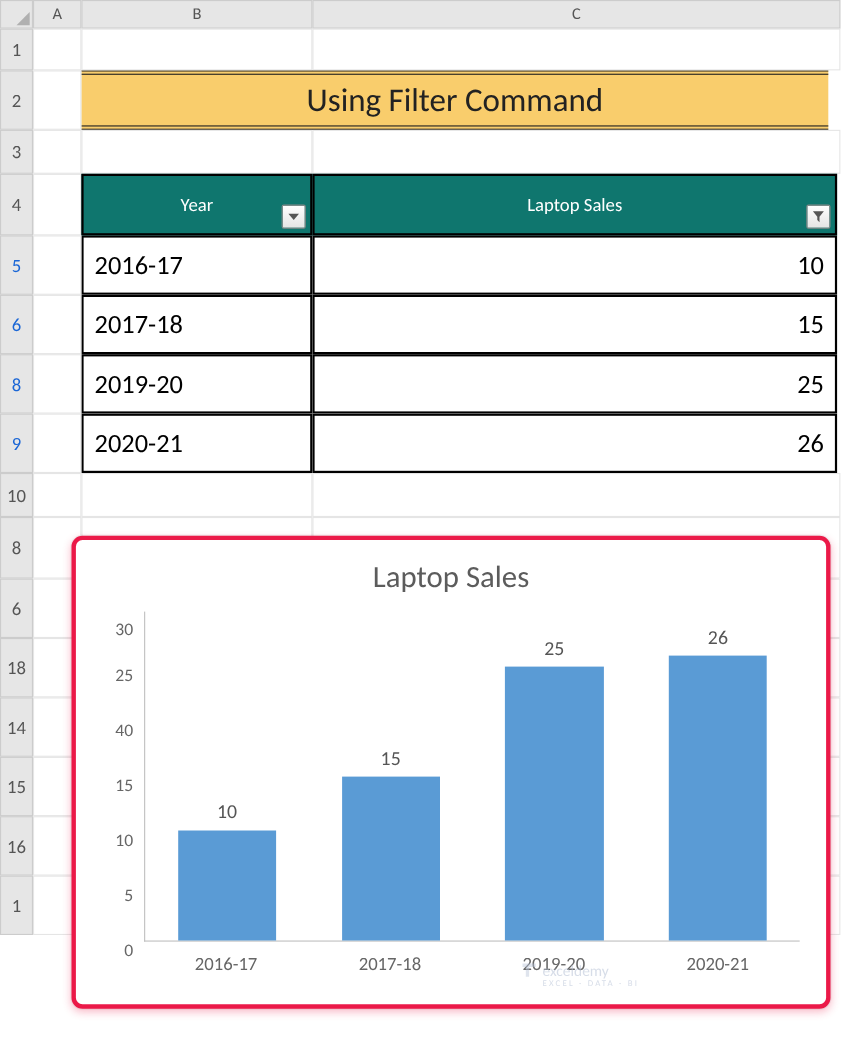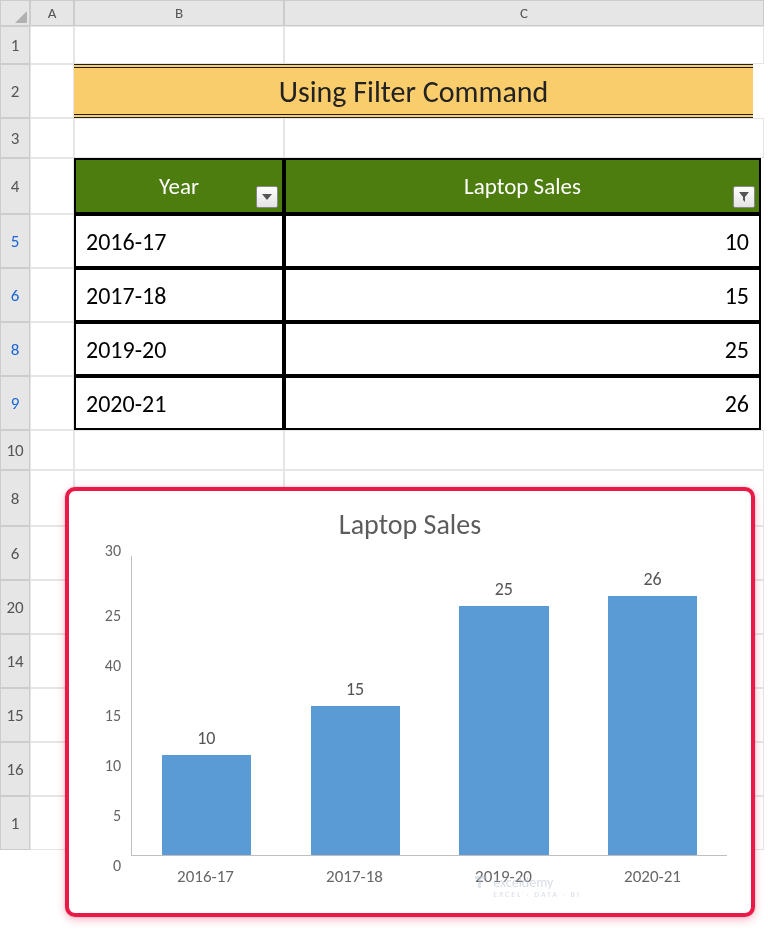--- a/index.html
+++ b/index.html
@@ -55,23 +55,23 @@
     align-items: center;
     justify-content: center;
     font-size: 30px;
     color: #222;
     font-family: Calibri, Arial, sans-serif;
     margin-right: 11px;
   }
 
   
   .th {
-    background: #4d7c0f;
+    background: #0f766e;
     color: #fff;
-    font-size: 23px;
+    font-size: 17px;
     display: flex;
     align-items: center;
     justify-content: center;
     border: 2px solid #000;
     position: relative;
   }
   .th .filter-btn {
     position: absolute;
     right: 4px;
     bottom: 4px;
@@ -245,21 +245,21 @@
     <div class="cell"></div>
     <div class="cell"></div>
   <div class="rowhead">8</div>
     <div class="cell"></div>
     <div class="cell"></div>
     <div class="cell"></div>
   <div class="rowhead">6</div>
     <div class="cell"></div>
     <div class="cell"></div>
     <div class="cell"></div>
-  <div class="rowhead">20</div>
+  <div class="rowhead">18</div>
     <div class="cell"></div>
     <div class="cell"></div>
     <div class="cell"></div>
   <div class="rowhead">14</div>
     <div class="cell"></div>
     <div class="cell"></div>
     <div class="cell"></div>
   <div class="rowhead">15</div>
     <div class="cell"></div>
     <div class="cell"></div>
@@ -277,21 +277,21 @@
 <div class="chart-box">
   <div class="chart-title">Laptop Sales</div>
   <div class="plot-wrap">
     <div class="yaxis" id="yaxis">
         <div class="ytick" style="bottom: -9px;">0</div>
         <div class="ytick" style="bottom: 41px;">5</div>
         <div class="ytick" style="bottom: 91px;">10</div>
         <div class="ytick" style="bottom: 141px;">15</div>
         <div class="ytick" style="bottom: 191px;">40</div>
         <div class="ytick" style="bottom: 241px;">25</div>
-        <div class="ytick" style="bottom: 306px;">30</div>
+        <div class="ytick" style="bottom: 283px;">30</div>
       </div>
     <div class="plot">
       <div class="bars" id="bars">
           <div class="barcol">
             <div class="bar" style="height: 33.3333%;"></div>
             <div class="barlabel" style="bottom: calc(33.3333% + 6px);">10</div>
           </div>
           <div class="barcol">
             <div class="bar" style="height: 50%;"></div>
             <div class="barlabel" style="bottom: calc(50% + 6px);">15</div>

